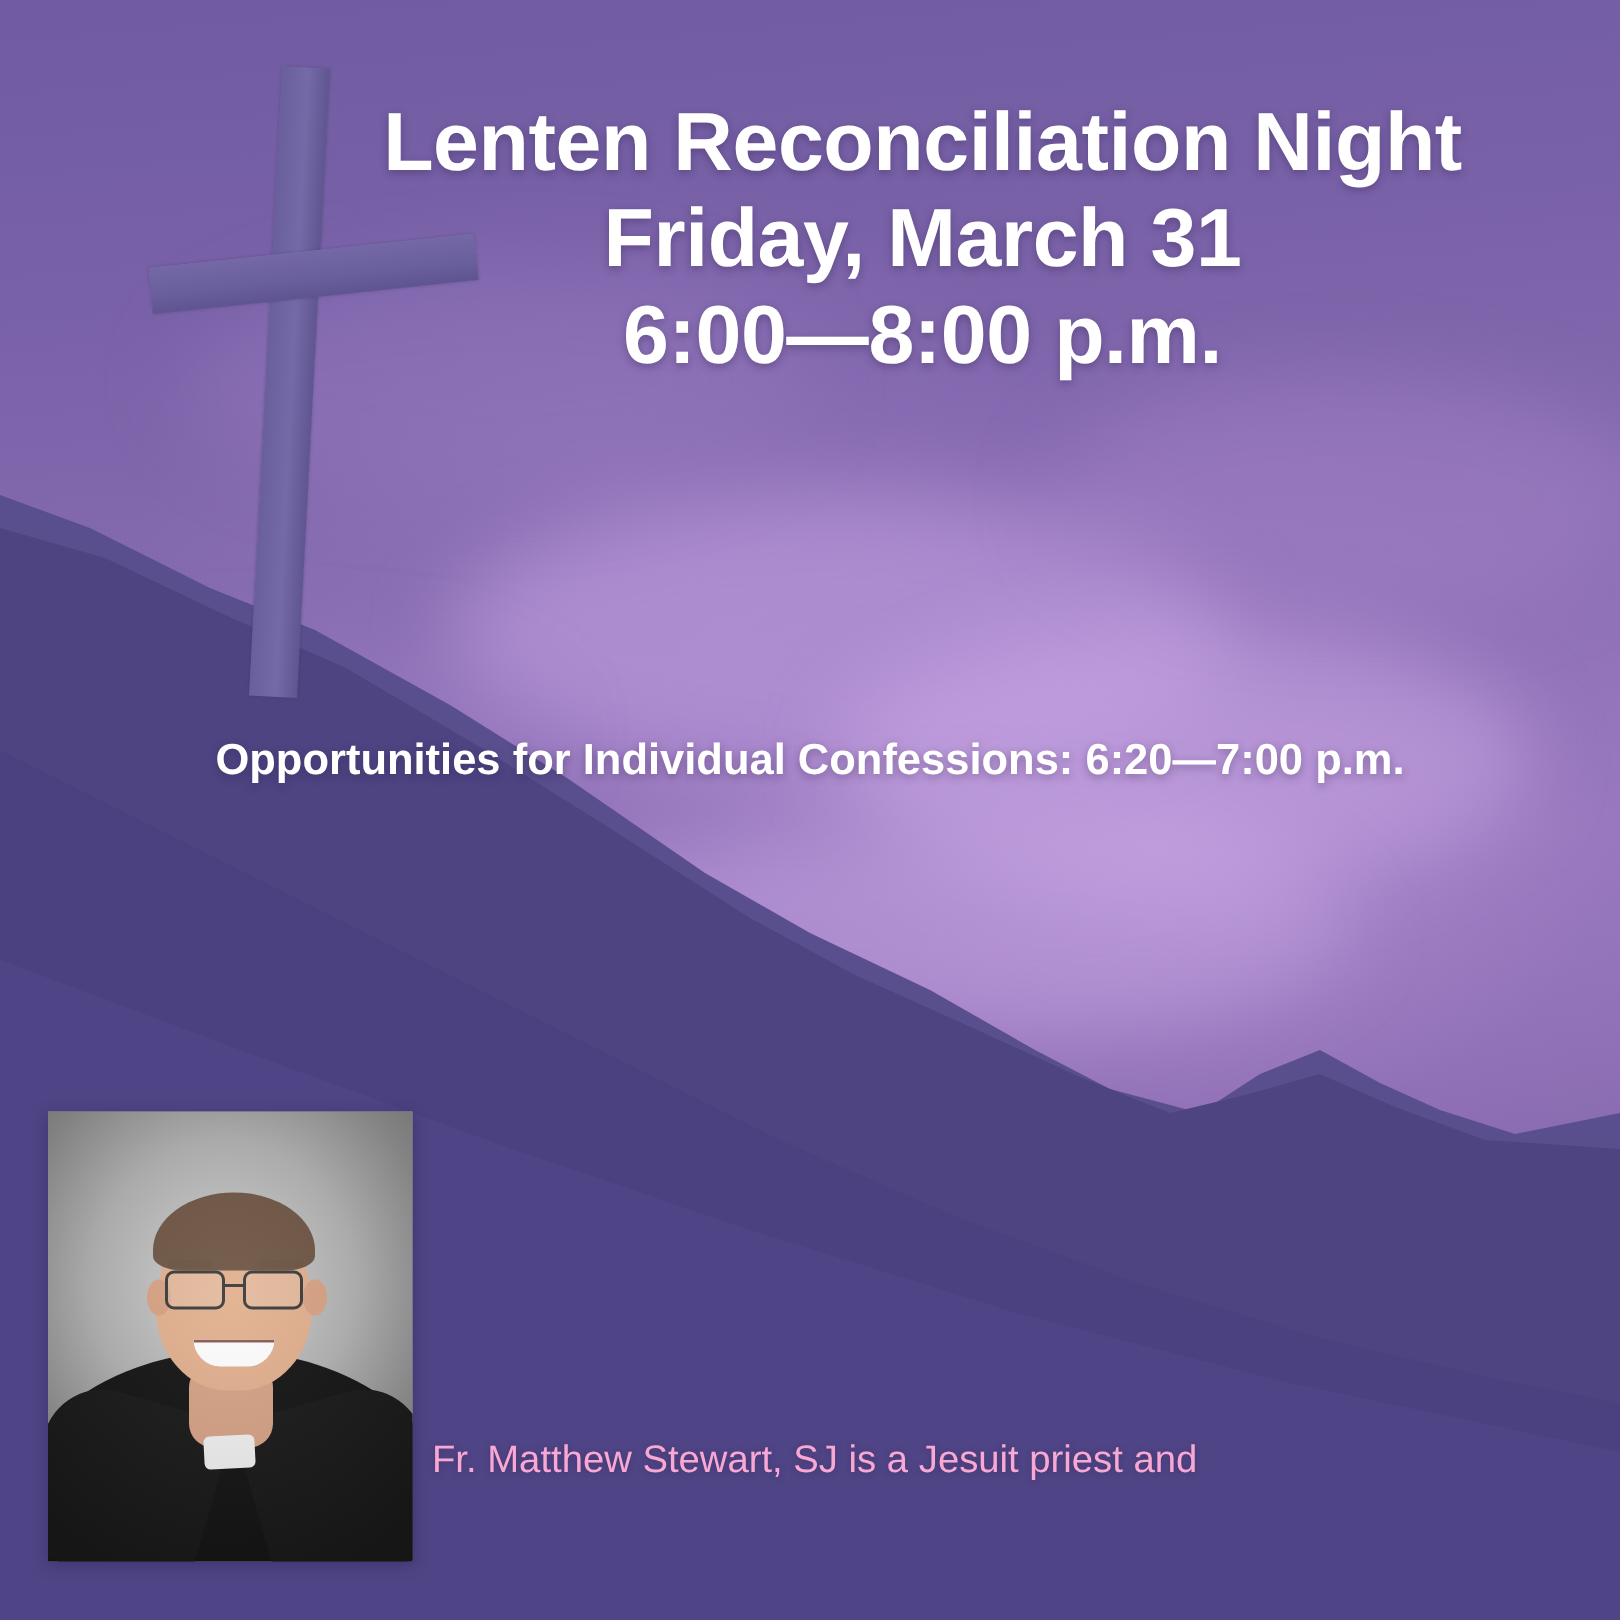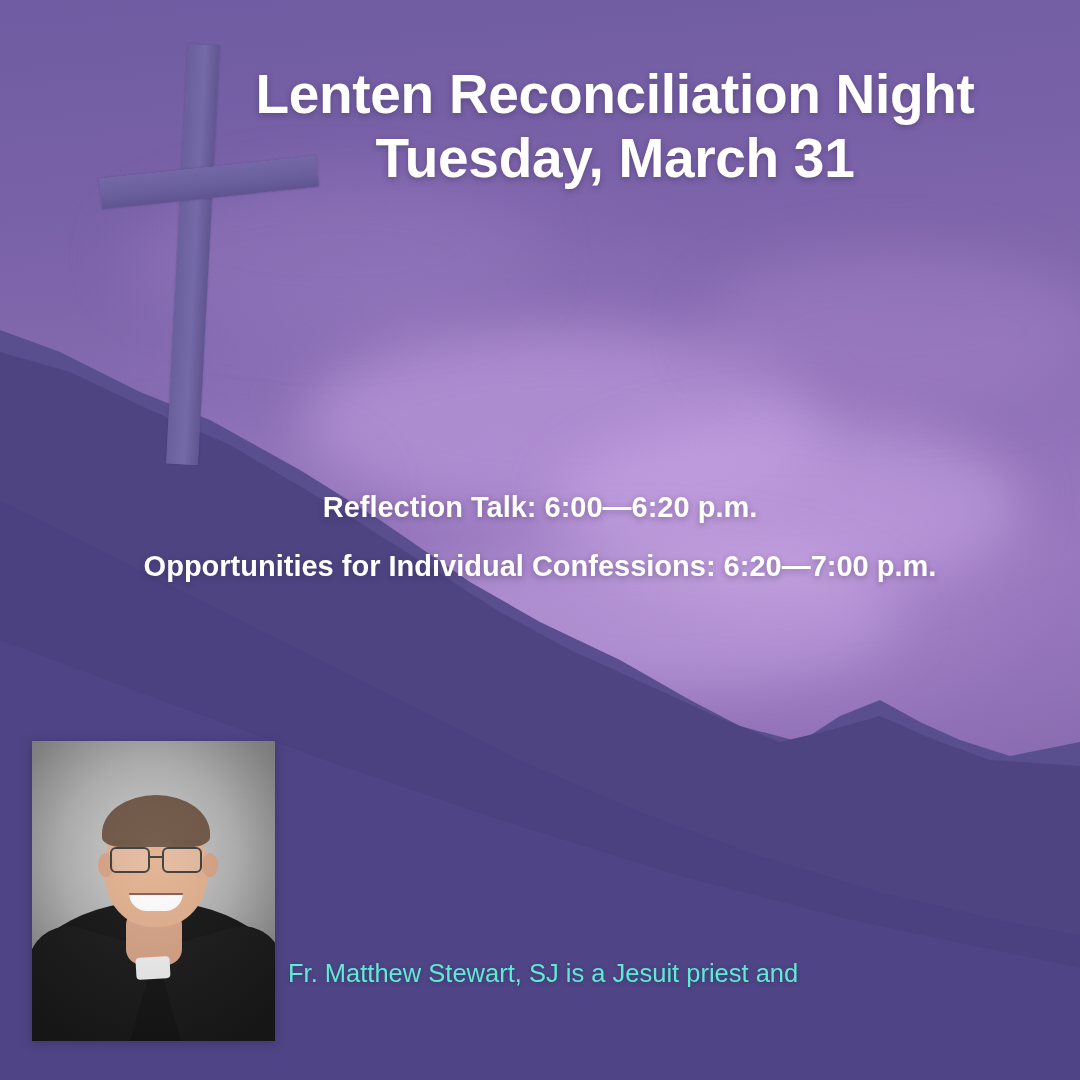--- a/index.html
+++ b/index.html
@@ -251,21 +251,21 @@
     inset: 0;
     background: radial-gradient(ellipse 95% 85% at 50% 40%, rgba(255,255,255,0.06) 0%, rgba(0,0,0,0.12) 80%);
   }
 
   
   .caption {
     position: absolute;
     left: 288px;
     top: 952px;
     width: 720px;
-    color: #5eead4;
+    color: #f9a8d4;
     font-size: 25.5px;
     line-height: 1.72;
     text-shadow: 0 1px 4px rgba(40,30,70,0.35);
   }
   .caption .line { display: block; }
 </style>
 </head>
 <body>
 
 <div id="poster">
@@ -288,25 +288,25 @@
     </svg>
   </div>
 
   <div class="cross">
     <div class="beam vertical"></div>
     <div class="beam horizontal"></div>
   </div>
 
   <div class="headline">
     <span class="line">Lenten Reconciliation Night</span>
-    <span class="line">Tuesday, March 31</span>
+    <span class="line">Friday, March 31</span>
+    <span class="line">6:00—8:00 p.m.</span>
   </div>
 
   <div class="schedule">
-    <span class="line">Reflection Talk:  6:00—6:20 p.m.</span>
     <span class="line">Opportunities for Individual Confessions:  6:20—7:00 p.m.</span>
   </div>
 
   <div class="portrait">
     <div class="bg"></div>
     <div class="suit"></div>
     <div class="shoulders-l"></div>
     <div class="shoulders-r"></div>
     <div class="neck"></div>
     <div class="collar"></div>

